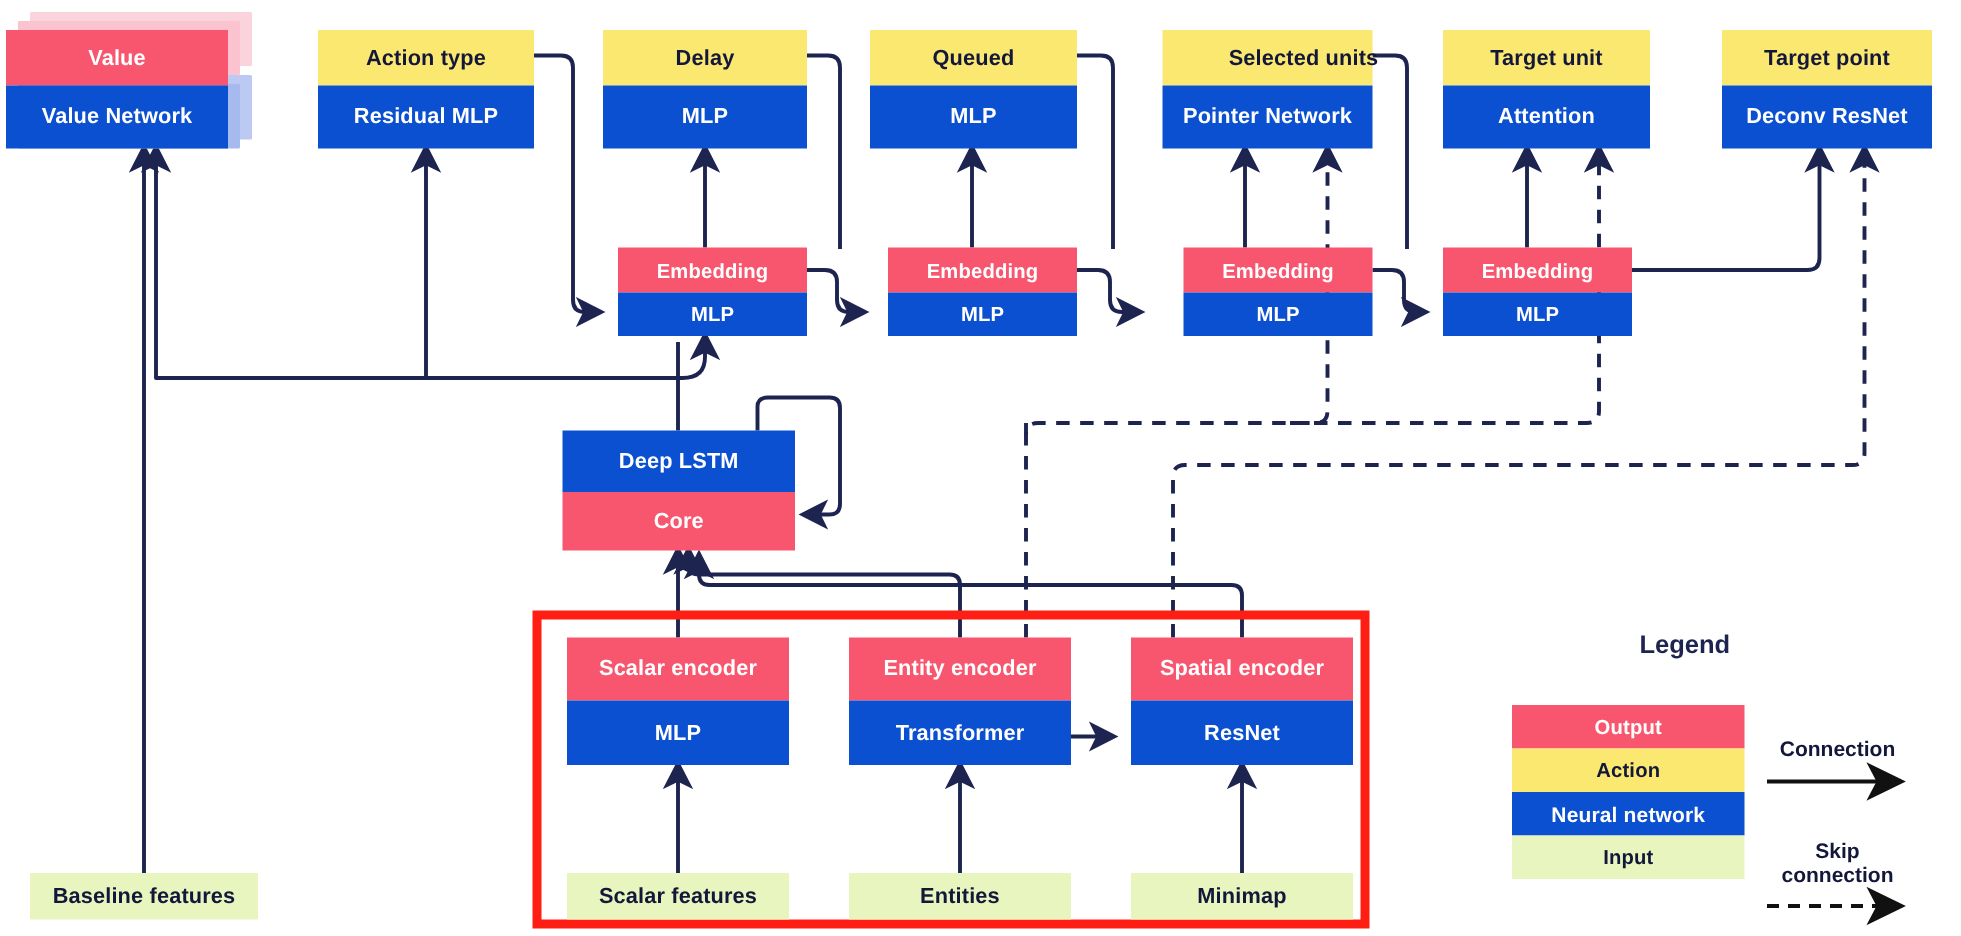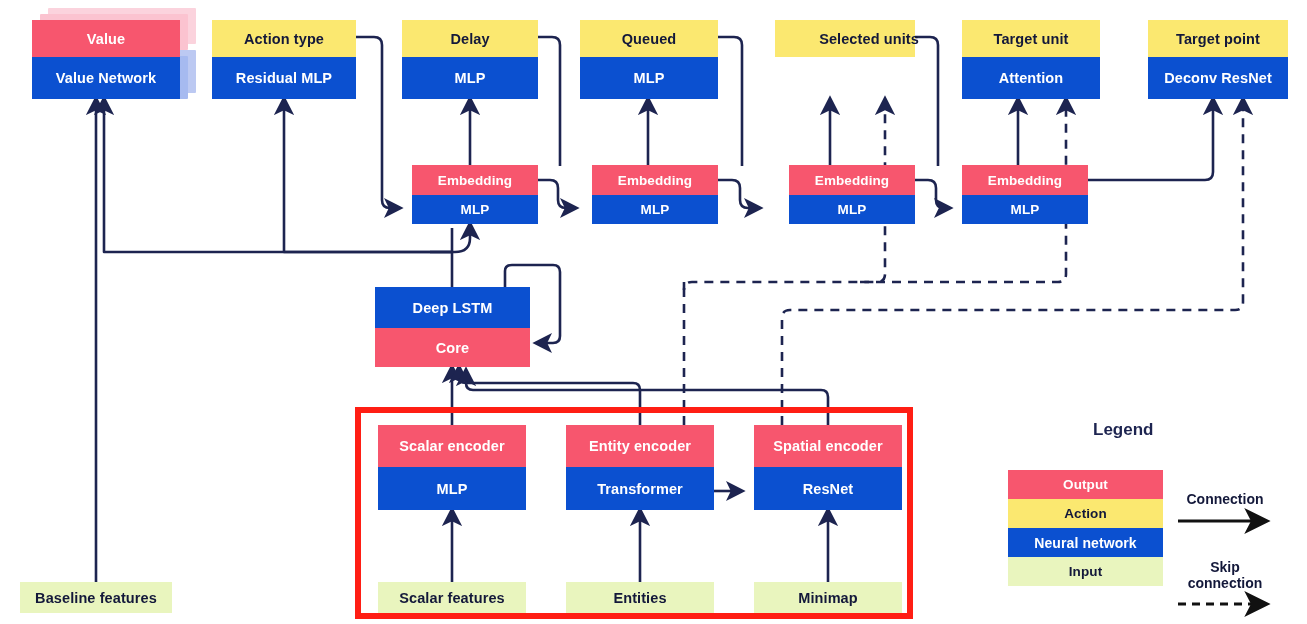--- a/index.html
+++ b/index.html
@@ -92,21 +92,21 @@
     </g>
 
     <g>
       <line x1="1178" y1="521" x2="1265" y2="521" stroke="#111111" stroke-width="2.8" marker-end="url(#ahl)"></line>
       <line x1="1178" y1="604" x2="1265" y2="604" stroke="#111111" stroke-width="2.8" stroke-dasharray="8 6" marker-end="url(#ahl)"></line>
     </g>
   </svg>
 
   <div class="redbox" style="left:355px;top:407px;width:558px;height:212px;"></div>
 
-  <div class="node" style="left:32px;top:20px;width:148px;height:79px;">
+  <div class="node" style="left:4px;top:20px;width:148px;height:79px;">
     <div class="ghost" style="left:16px;top:-12px;width:148px;height:36px;background:#FBD3DD;"></div>
     <div class="ghost" style="left:8px;top:-6px;width:148px;height:36px;background:#FBC3D0;"></div>
     <div class="ghost" style="left:16px;top:30px;width:148px;height:43px;background:#BCC9F2;"></div>
     <div class="ghost" style="left:8px;top:36px;width:148px;height:43px;background:#A6BAF0;"></div>
     <div class="band b-output" style="position:absolute;left:0;top:0;width:148px;height:37px;">Value</div>
     <div class="band b-nn" style="position:absolute;left:0;top:37px;width:148px;height:42px;">Value Network</div>
   </div>
 
   <div class="node" style="left:212px;top:20px;width:144px;height:79px;">
     <div class="band b-action" style="height:37px;">Action type</div>
@@ -118,20 +118,21 @@
     <div class="band b-nn" style="height:42px;">MLP</div>
   </div>
 
   <div class="node" style="left:580px;top:20px;width:138px;height:79px;">
     <div class="band b-action" style="height:37px;">Queued</div>
     <div class="band b-nn" style="height:42px;">MLP</div>
   </div>
 
   <div class="node" style="left:775px;top:20px;width:140px;height:79px;">
     <div class="band b-action" style="height:37px;padding-left:48px;">Selected units</div>
+    <div class="band b-nn" style="height:42px;">Pointer Network</div>
   </div>
 
   <div class="node" style="left:962px;top:20px;width:138px;height:79px;">
     <div class="band b-action" style="height:37px;">Target unit</div>
     <div class="band b-nn" style="height:42px;">Attention</div>
   </div>
 
   <div class="node" style="left:1148px;top:20px;width:140px;height:79px;">
     <div class="band b-action" style="height:37px;">Target point</div>
     <div class="band b-nn" style="height:42px;">Deconv ResNet</div>

